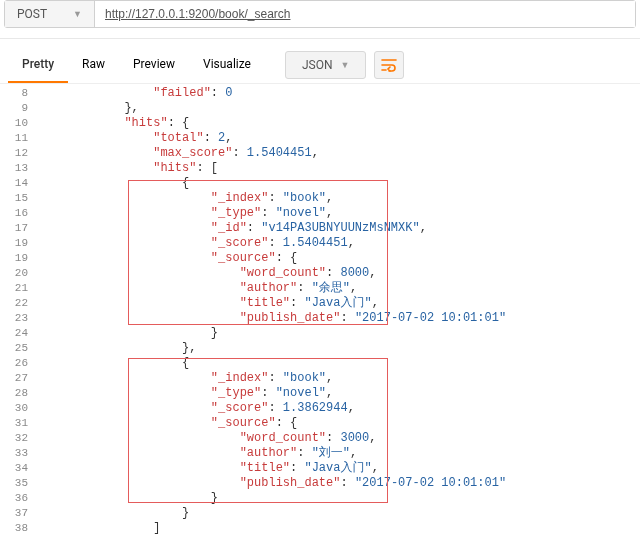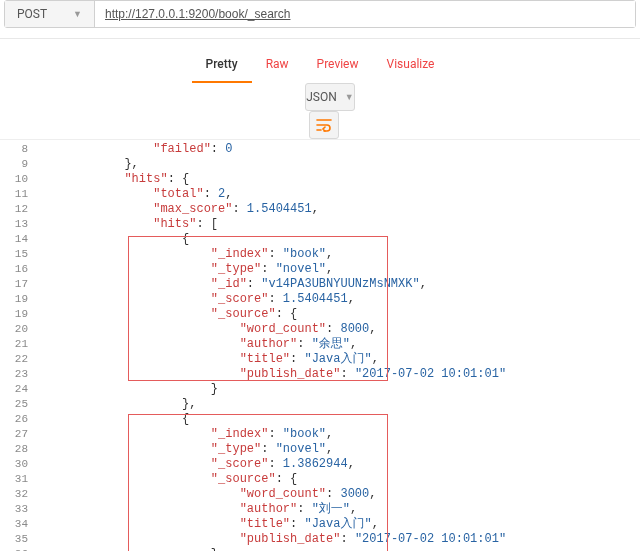--- a/index.html
+++ b/index.html
@@ -2,25 +2,25 @@
 <html><head>
 <meta charset="utf-8">
 <style>
 * { margin: 0; padding: 0; box-sizing: border-box; }
 body { font-family: -apple-system, BlinkMacSystemFont, "Segoe UI", Roboto, Arial, sans-serif; font-size: 12px; background: #fff; color: #333; width: 640px; }
 .top-bar { display: flex; border: 1px solid #d0d0d0; border-radius: 3px; margin: 0 4px 10px 4px; }
 .method-select { display: flex; align-items: center; justify-content: space-between; padding: 6px 12px; width: 90px; background: #f5f5f5; border-right: 1px solid #d0d0d0; cursor: pointer; font-size: 12px; color: #555; }
 .caret-down { font-size: 9px; color: #999; }
 .url-input { flex: 1; padding: 6px 10px; border: none; font-size: 12px; color: #555; outline: none; text-decoration: underline; }
 .divider { border-top: 1px solid #e8e8e8; margin-bottom: 0; }
-.tab-bar { display: flex; align-items: center; padding: 8px 8px 0 8px; gap: 0; border-bottom: 1px solid #eee; flex-direction: column; }
+.tab-bar { display: flex; align-items: center; padding: 8px 8px 0 8px; gap: 0; border-bottom: 1px solid #eee; }
 .tabs { display: flex; }
-.tab { padding: 10px 14px; font-size: 12px; color: #ef4444; cursor: pointer; border-bottom: 2px solid transparent; }
+.tab { padding: 10px 14px; font-size: 12px; color: #000000; cursor: pointer; border-bottom: 2px solid transparent; }
 .tab.active { background: #fff; border-bottom: 2px solid #ff7800; color: #333; font-weight: 500; }
-.format-select { margin-left: 20px; display: flex; align-items: center; padding: 6px 0; background: #f3f3f3; border: 1px solid #d8d8d8; border-radius: 3px; cursor: pointer; gap: 8px; font-size: 12px; color: #555; }
+.format-select { margin-left: 20px; display: flex; align-items: center; padding: 6px 16px; background: #f3f3f3; border: 1px solid #d8d8d8; border-radius: 3px; cursor: pointer; gap: 8px; font-size: 12px; color: #555; }
 .wrap-toggle { margin-left: 8px; display: flex; align-items: center; justify-content: center; width: 30px; height: 28px; background: #f3f3f3; border: 1px solid #d8d8d8; border-radius: 3px; cursor: pointer; }
 .wrap-toggle svg { stroke: #ff7800; }
 .code-area { position: relative; font-family: "Consolas", "Monaco", "Courier New", monospace; font-size: 12px; line-height: 15px; padding-top: 2px; }
 .line { display: flex; }
 .lineno { width: 38px; text-align: right; padding-right: 10px; color: #8a8a8a; user-select: none; font-size: 11px; }
 .code { white-space: pre; flex: 1; }
 .brace { color: #333; }
 .key { color: #c73b3b; }
 .str { color: #2863a3; }
 .num { color: #2863a3; }

